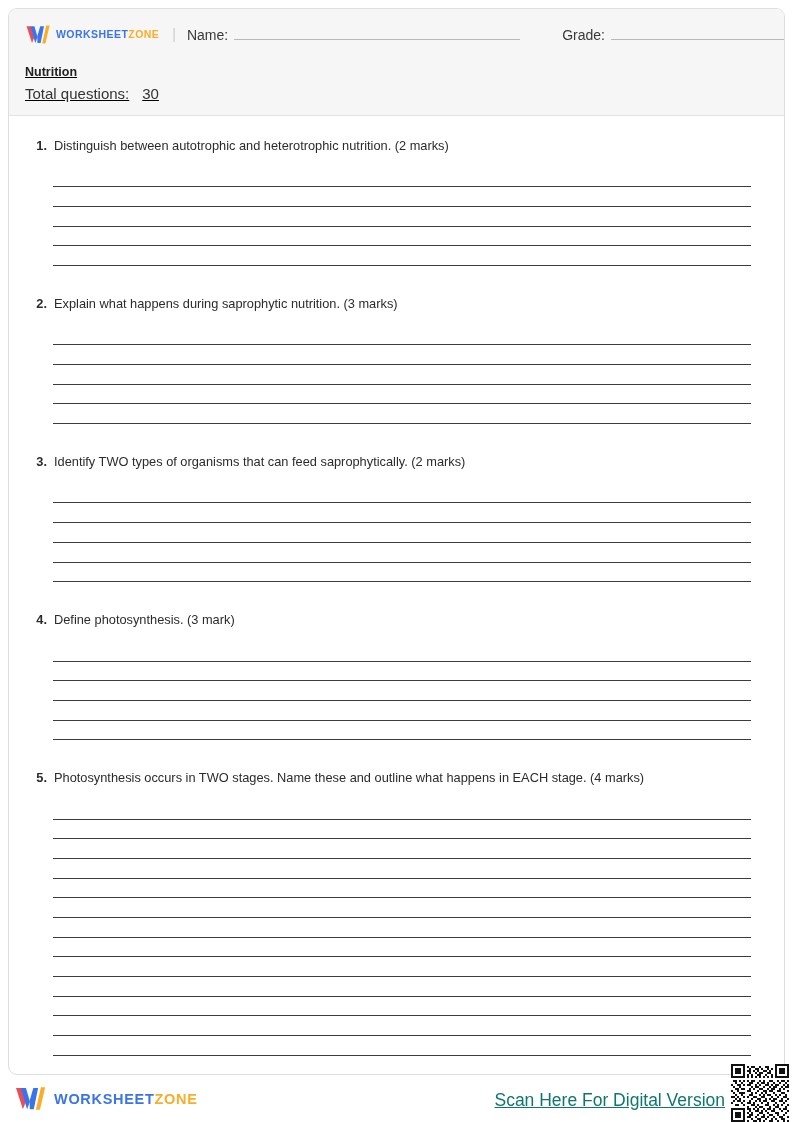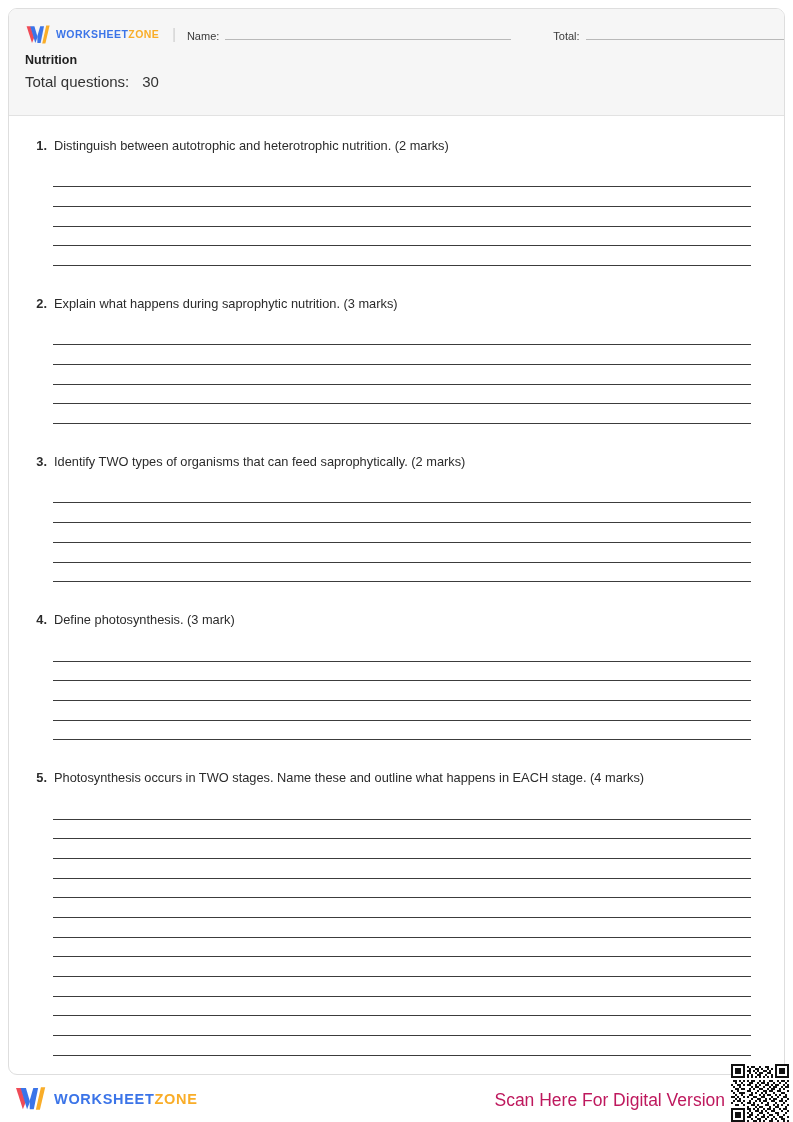--- a/index.html
+++ b/index.html
@@ -69,36 +69,36 @@
   .divider-pipe {
     color: #cdcdcd;
     font-size: 14px;
     margin: 0 11px 0 13px;
     flex: none;
   }
 
   .field {
     display: flex;
     align-items: baseline;
-    font-size: 11px;
+    font-size: 14px;
     color: #3a3a3a;
     white-space: nowrap;
   }
   .field-label { flex: none; }
   .field-rule {
     display: inline-block;
     border-bottom: 1px solid #b9b9b9;
     height: 14px;
     margin-left: 6px;
   }
   .name-rule  { width: 286px; }
   .grade-rule { width: 206px; }
   .field-grade { margin-left: 42px; }
 
-  .title-block { margin-top: 8px; }
+  .title-block { margin-top: 20px; text-decoration: underline; }
   .sheet-title {
     font-size: 12.5px;
     font-weight: bold;
     color: #222222;
     margin: 0 0 6px 0;
   }
   .sheet-meta {
     font-size: 15px;
     color: #333333;
   }
@@ -153,22 +153,23 @@
     align-items: center;
   }
   .footer-logo .logo-mark { width: 33px; height: 25px; margin-right: 7px; }
   .footer-logo .logo-word { font-size: 14.5px; letter-spacing: 0.7px; }
 
   .scan-text {
     position: absolute;
     right: 68px;
     top: 10px;
     font-size: 17.5px;
-    color: #be185d;
+    color: #0f766e;
     white-space: nowrap;
+    text-decoration: underline;
   }
   .qr {
     position: absolute;
     right: 4px;
     top: -16px;
     width: 58px;
     height: 58px;
   }
   .qr svg { display: block; }
 </style>
@@ -198,21 +199,21 @@
         </div>
 
         <span class="divider-pipe">|</span>
 
         <div class="field">
           <span class="field-label">Name:</span>
           <span class="field-rule name-rule"></span>
         </div>
 
         <div class="field field-grade">
-          <span class="field-label">Total:</span>
+          <span class="field-label">Grade:</span>
           <span class="field-rule grade-rule"></span>
         </div>
       </div>
 
       <div class="title-block">
         <div class="sheet-title">Nutrition</div>
         <div class="sheet-meta">
           <span>Total questions:</span><span class="meta-value">30</span>
         </div>
       </div>

